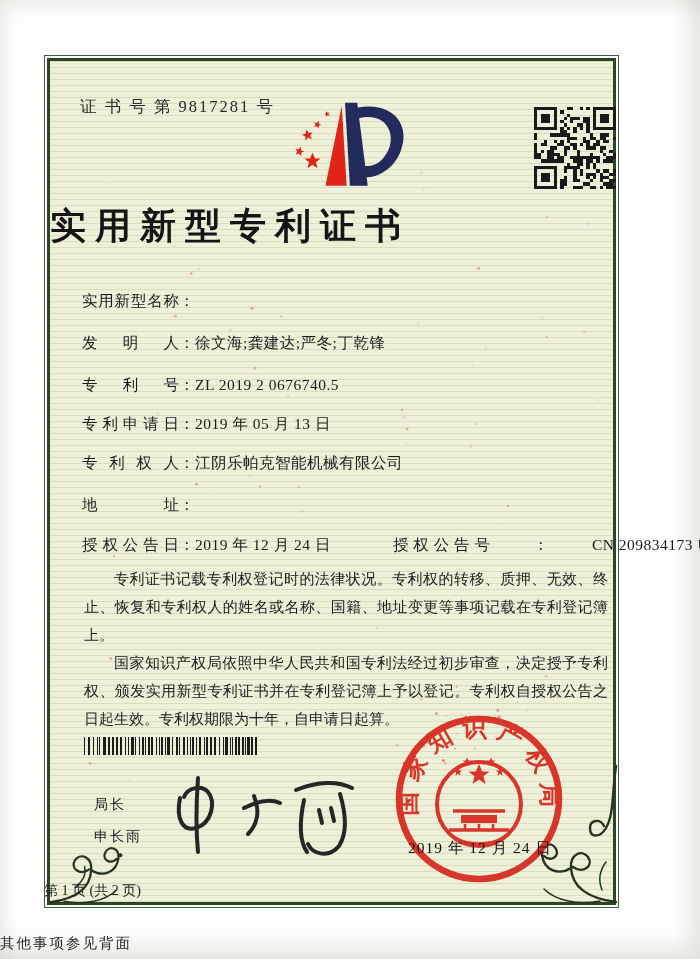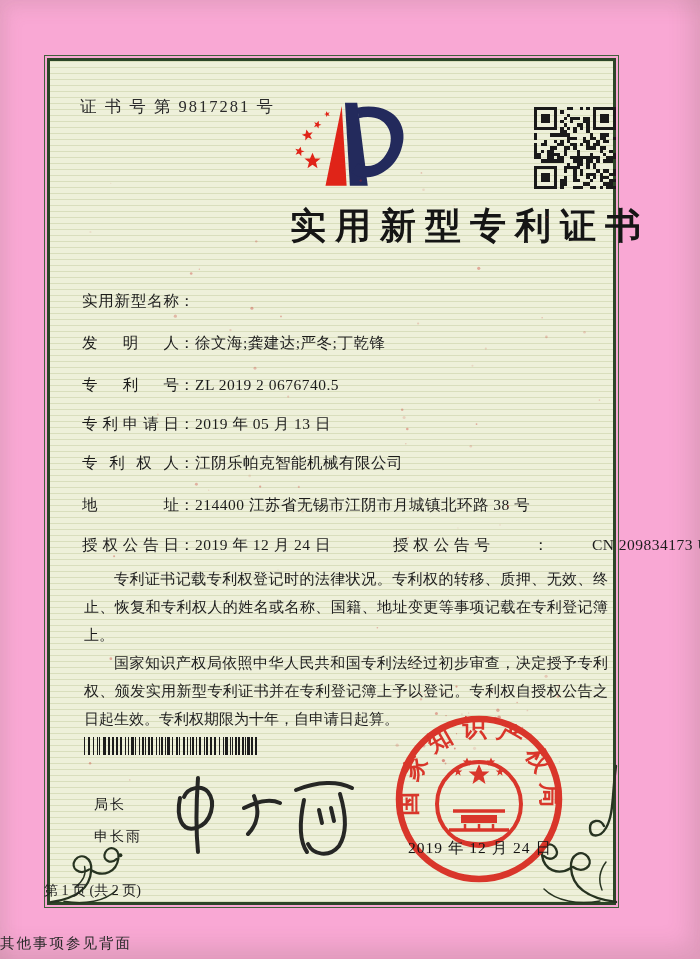--- a/index.html
+++ b/index.html
@@ -1,37 +1,37 @@
 <!DOCTYPE html>
 <html><head>
 <meta charset="utf-8">
 <style>
   html,body{margin:0;padding:0;}
   body{background:#e8e6de;font-family:"Liberation Serif","DejaVu Serif",serif;}
   .page{
     position:relative;width:700px;height:959px;margin:0 auto;
-    background:#f9a8d4;
+    background:#ffffff;
     box-shadow:inset -10px -12px 22px rgba(95,85,60,.16), inset 8px 10px 16px rgba(120,110,90,.10);
     overflow:hidden;
   }
   .frame{
     position:absolute;left:44px;top:55px;width:575px;height:853px;
     border:1.5px solid #41603a;
     box-sizing:border-box;
   }
   .frame-inner{
     position:absolute;inset:2px;
     border:3px solid #2c4527;
     background:
       repeating-linear-gradient(180deg, rgba(168,181,120,.30) 0 1px, rgba(0,0,0,0) 1px 6px),
       #eef0da;
   }
   .abs{position:absolute;}
   .cert-no{left:80px;top:96px;font-size:16.5px;letter-spacing:2px;color:#2a2a2a;}
-  .title{left:50px;top:202px;width:600px;text-align:right;font-size:36px;font-weight:700;
+  .title{left:50px;top:202px;width:600px;text-align:left;font-size:36px;font-weight:700;
          letter-spacing:9px;color:#151515;}
   .field-row{left:82px;font-size:15.5px;color:#1c1c1c;display:flex;align-items:baseline;white-space:nowrap;}
   .flabel{display:inline-block;width:97px;text-align:justify;text-align-last:justify;}
   .fcolon{display:inline-block;width:16px;}
   .fvalue{letter-spacing:.5px;}
   .grant2{margin-left:62px;display:flex;align-items:baseline;gap:43px;}
   .paras{left:84px;top:565px;width:524px;font-size:15px;line-height:28px;color:#1c1c1c;
          text-align:justify;}
   .paras p{margin:0;text-indent:2em;}
   .officer{left:94px;top:789px;font-size:14px;color:#1c1c1c;line-height:32px;letter-spacing:2px;}
@@ -383,21 +383,20 @@
       <span class="fvalue">2019 年 05 月 13 日</span>
   </div>
   <div class="abs field-row" style="top:453px;">
     <span class="flabel">专利权人</span>
       <span class="fcolon">：</span>
       <span class="fvalue">江阴乐帕克智能机械有限公司</span>
   </div>
   <div class="abs field-row" style="top:495px;">
     <span class="flabel">地址</span>
       <span class="fcolon">：</span>
-      <span class="fvalue">214400 江苏省无锡市江阴市月城镇北环路 38 号</span>
   </div>
 
   <div class="abs field-row" style="top:535px;">
     <span class="flabel">授权公告日</span>
       <span class="fcolon">：</span>
       <span class="fvalue">2019 年 12 月 24 日</span>
     <span class="grant2">
       <span class="flabel">授权公告号</span>
         <span class="fcolon">：</span>
         <span class="fvalue">CN 209834173 U</span>

